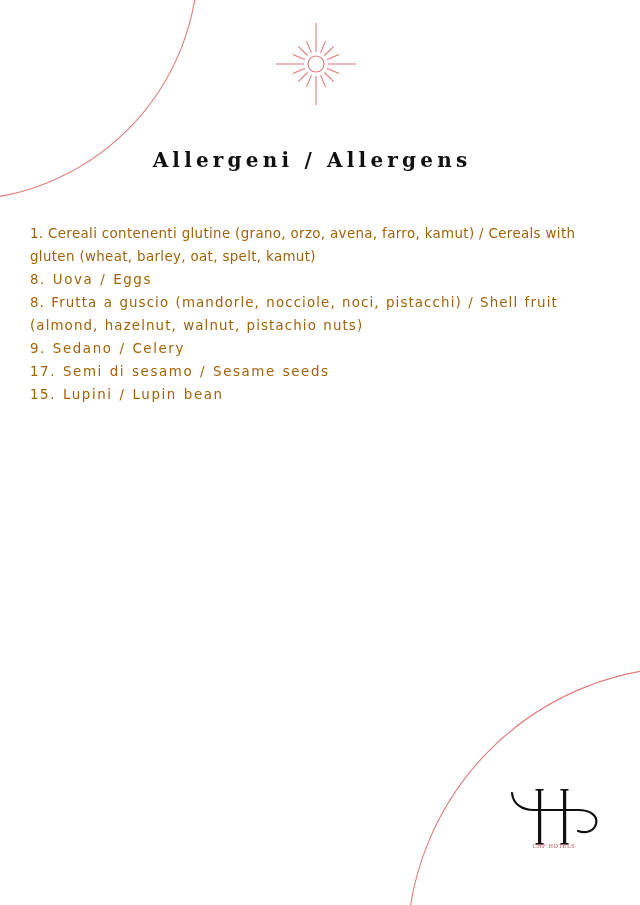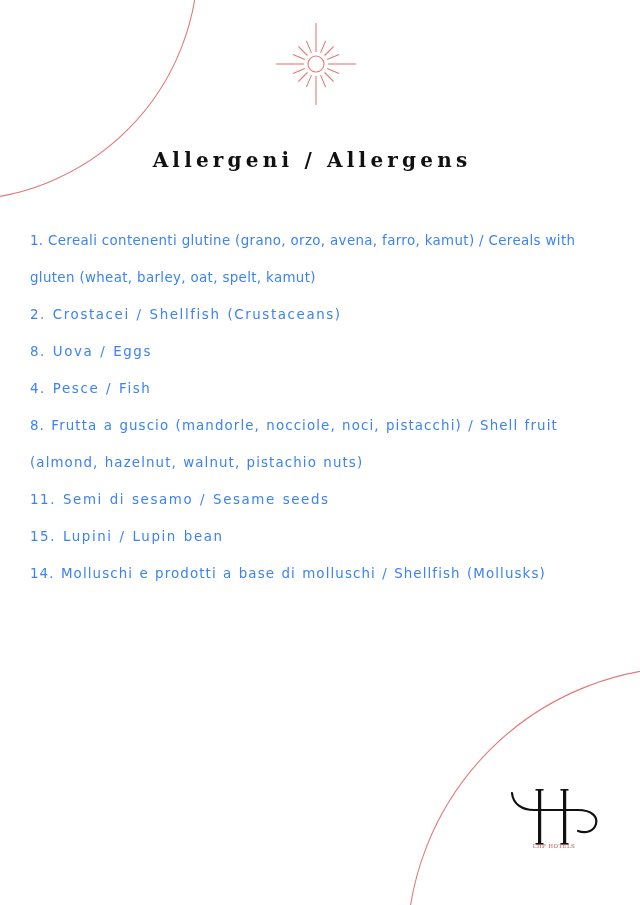--- a/index.html
+++ b/index.html
@@ -45,22 +45,22 @@
     }
     .list {
       position: absolute;
       left: 30px;
       top: 222px;
       width: 585px;
       margin: 0;
       padding: 0;
       list-style: none;
       font-size: 13.4px;
-      line-height: 37px;
-      color: #3b82f6;
+      line-height: 23px;
+      color: #a16207;
     }
     .list li {
       margin: 0;
       padding: 0;
       letter-spacing: 1.6px;
       word-spacing: 1px;
     }
     .list li.tight {
       letter-spacing: 0.35px;
       word-spacing: 0px;
@@ -116,27 +116,25 @@
     <line x1="-11.1" y1="-4.6" x2="-23.1" y2="-9.6"></line>
     <line x1="-8.5" y1="-8.5" x2="-17.7" y2="-17.7"></line>
     <line x1="-4.6" y1="-11.1" x2="-9.6" y2="-23.1"></line>
   </g>
 </svg>
 
 <h1 class="title">Allergeni / Allergens</h1>
 
 <ul class="list">
   <li class="tight">1. Cereali contenenti glutine (grano, orzo, avena, farro, kamut) / Cereals with gluten (wheat, barley, oat, spelt, kamut)</li>
-  <li>2. Crostacei / Shellfish (Crustaceans)</li>
   <li>8. Uova / Eggs</li>
-  <li>4. Pesce / Fish</li>
   <li class="med">8. Frutta a guscio (mandorle, nocciole, noci, pistacchi) / Shell fruit (almond, hazelnut, walnut, pistachio nuts)</li>
-  <li>11. Semi di sesamo / Sesame seeds</li>
+  <li>9. Sedano / Celery</li>
+  <li>17. Semi di sesamo / Sesame seeds</li>
   <li>15. Lupini / Lupin bean</li>
-  <li class="med">14. Molluschi e prodotti a base di molluschi / Shellfish (Mollusks)</li>
 </ul>
 
 <svg class="logo" viewBox="0 0 92 70" xmlns="http://www.w3.org/2000/svg">
   <g fill="none" stroke="#111111" stroke-linecap="round">
 
     <path d="M4 7 C 5 18, 14 24, 26 24 L 70 24" stroke-width="2.2"></path>
 
     <path d="M70 24 C 84 24, 90 31, 88 38 C 86 45, 78 48, 70 45" stroke-width="2.2"></path>
   </g>
   <g fill="#111111">

